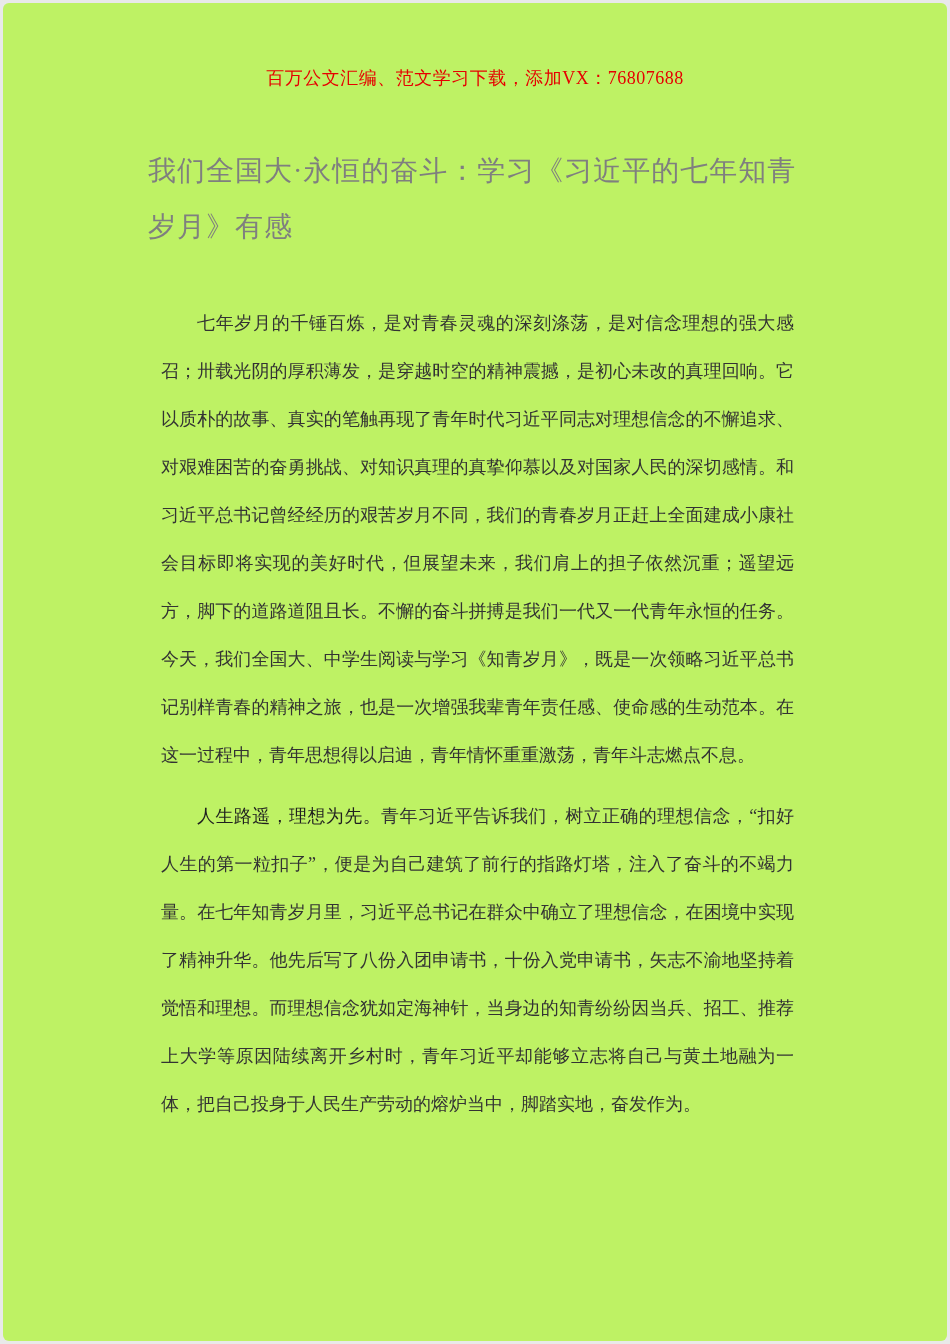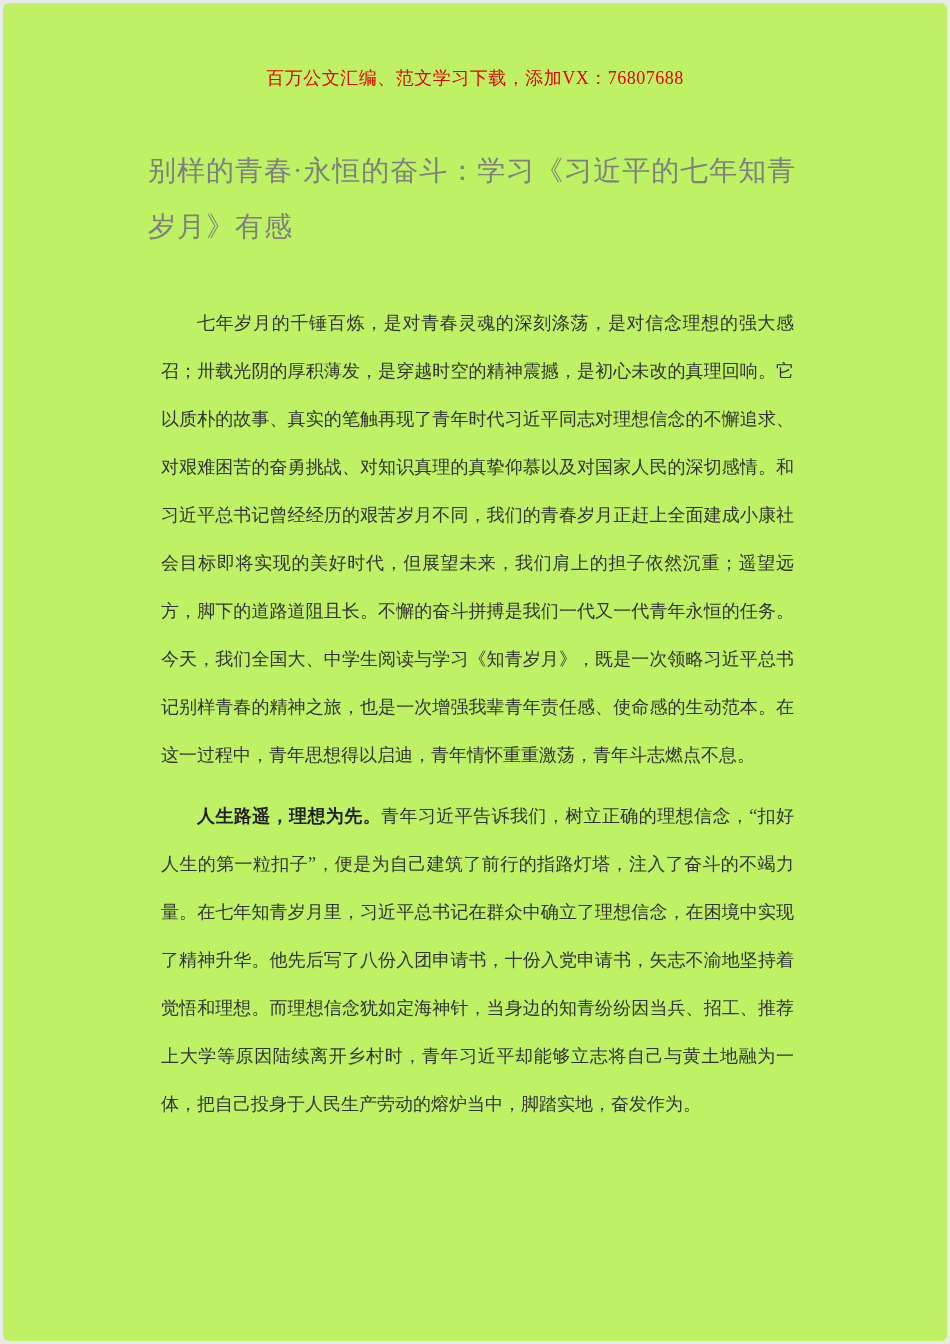--- a/index.html
+++ b/index.html
@@ -45,29 +45,29 @@
     }
     .content p {
       margin: 13px;
       font-size: 18px;
       line-height: 48px;
       text-align: justify;
       text-indent: 2em;
       color: var(--color-body, #333333);
     }
     .lead {
-      font-weight: 700;
+      font-weight: 400;
       color: #1f1f1f;
     }
   </style>
 </head>
 <body>
 
 <div class="page">
   <div class="notice">百万公文汇编、范文学习下载，添加VX：76807688</div>
 
-  <h1 class="title">别样的青春·永恒的奋斗：学习《习近平的七年知青岁月》有感</h1>
+  <h1 class="title">我们全国大·永恒的奋斗：学习《习近平的七年知青岁月》有感</h1>
 
   <div class="content">
     <p><span class="lead"></span><span>七年岁月的千锤百炼，是对青春灵魂的深刻涤荡，是对信念理想的强大感召；卅载光阴的厚积薄发，是穿越时空的精神震撼，是初心未改的真理回响。它以质朴的故事、真实的笔触再现了青年时代习近平同志对理想信念的不懈追求、对艰难困苦的奋勇挑战、对知识真理的真挚仰慕以及对国家人民的深切感情。和习近平总书记曾经经历的艰苦岁月不同，我们的青春岁月正赶上全面建成小康社会目标即将实现的美好时代，但展望未来，我们肩上的担子依然沉重；遥望远方，脚下的道路道阻且长。不懈的奋斗拼搏是我们一代又一代青年永恒的任务。今天，我们全国大、中学生阅读与学习《知青岁月》，既是一次领略习近平总书记别样青春的精神之旅，也是一次增强我辈青年责任感、使命感的生动范本。在这一过程中，青年思想得以启迪，青年情怀重重激荡，青年斗志燃点不息。</span></p>
     <p><span class="lead">人生路遥，理想为先。</span><span>青年习近平告诉我们，树立正确的理想信念，“扣好人生的第一粒扣子”，便是为自己建筑了前行的指路灯塔，注入了奋斗的不竭力量。在七年知青岁月里，习近平总书记在群众中确立了理想信念，在困境中实现了精神升华。他先后写了八份入团申请书，十份入党申请书，矢志不渝地坚持着觉悟和理想。而理想信念犹如定海神针，当身边的知青纷纷因当兵、招工、推荐上大学等原因陆续离开乡村时，青年习近平却能够立志将自己与黄土地融为一体，把自己投身于人民生产劳动的熔炉当中，脚踏实地，奋发作为。</span></p>
   </div>
 </div>
 
 </body></html>

